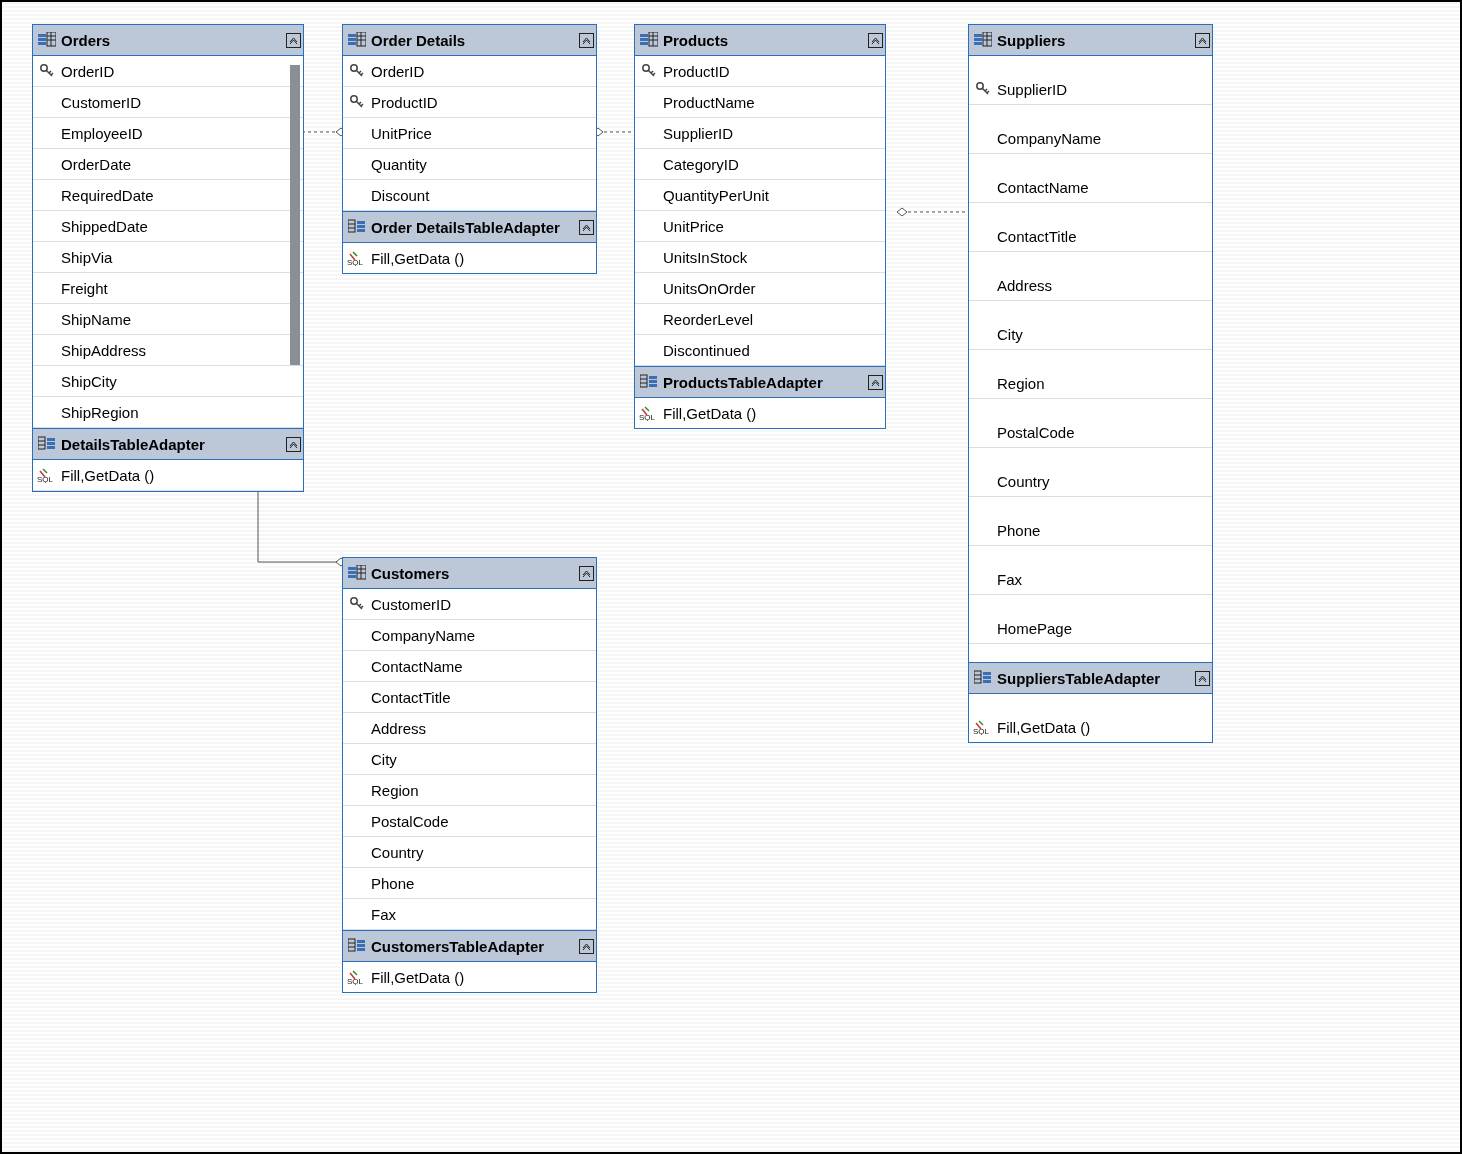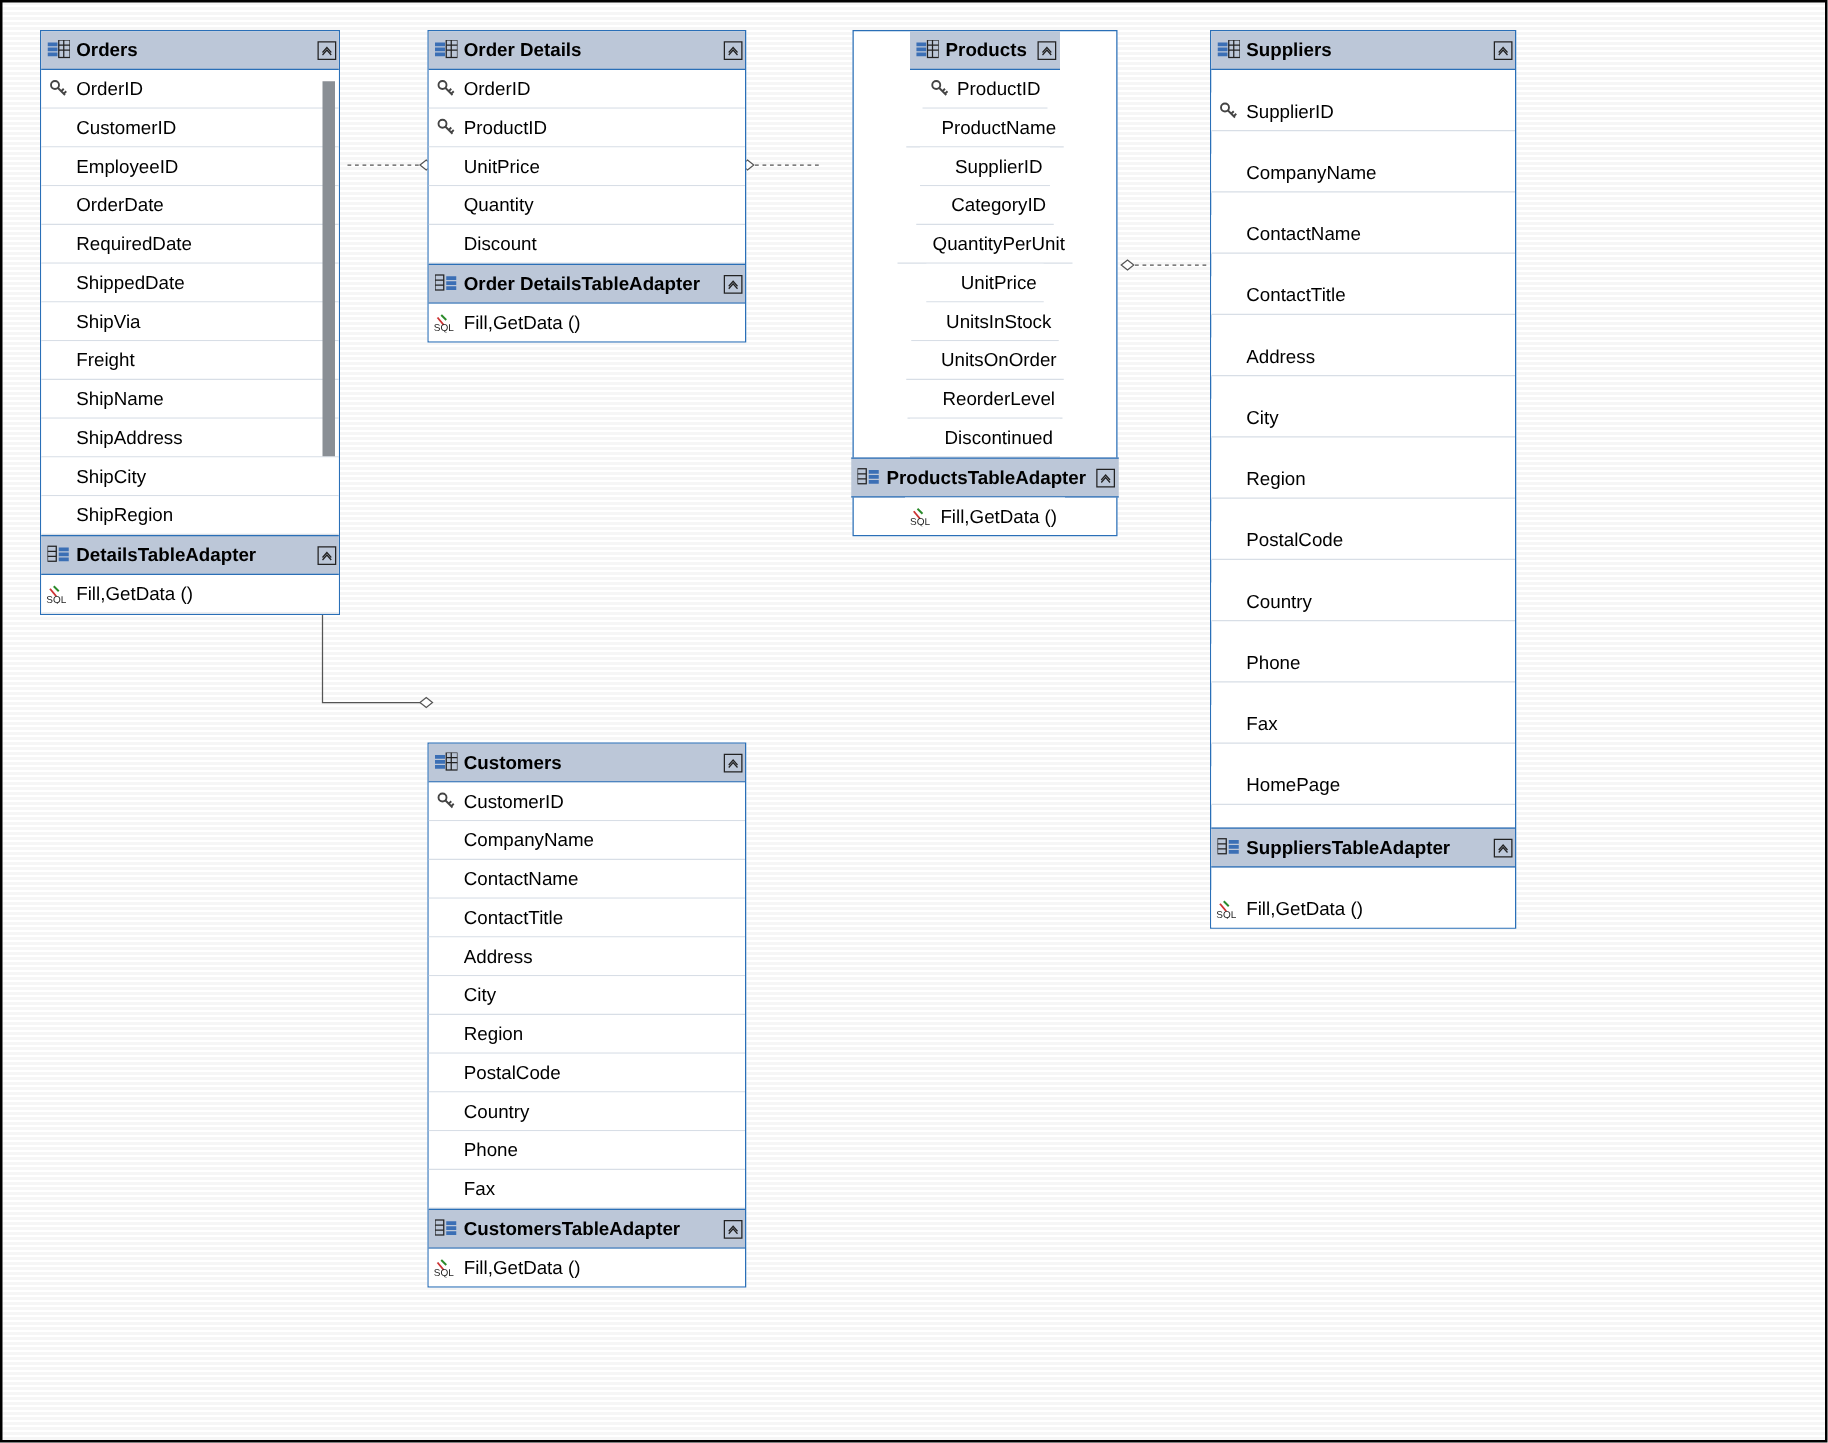--- a/index.html
+++ b/index.html
@@ -49,21 +49,21 @@
       <path d="M276 130 L339 130" fill="none" stroke="#555" stroke-dasharray="3 3"></path>
       <path d="M334 130 L339 126 L344 130 L339 134 Z" fill="#fff" stroke="#555"></path>
       <path d="M596 130 L653 130" fill="none" stroke="#555" stroke-dasharray="3 3"></path>
       <path d="M591 130 L596 126 L601 130 L596 134 Z" fill="#fff" stroke="#555"></path>
       <path d="M900 210 L965 210" fill="none" stroke="#555" stroke-dasharray="3 3"></path>
       <path d="M895 210 L900 206 L905 210 L900 214 Z" fill="#fff" stroke="#555"></path>
       <path d="M256 489 L256 560 L339 560" fill="none" stroke="#555"></path>
       <path d="M334 560 L339 556 L344 560 L339 564 Z" fill="#fff" stroke="#555"></path>
       <line x1="252" x2="260" y1="489" y2="489" stroke="#555"></line>
     </svg>
-<div class="tbl" style="left: 30px; top: 22px; width: 240px;">
+<div class="tbl" style="left: 30px; top: 22px; width: 272px;">
       <div class="row hdr">
         <span class="iconcell">
           <svg class="ico" width="18" height="16" viewBox="0 0 18 16">
             <rect x="0" y="2" width="8" height="3" fill="#3b6fb5"></rect>
             <rect x="0" y="6" width="8" height="3" fill="#3b6fb5"></rect>
             <rect x="0" y="10" width="8" height="3" fill="#3b6fb5"></rect>
             <rect x="9" y="0" width="9" height="14" fill="none" stroke="#222"></rect>
             <line x1="9" y1="4" x2="18" y2="4" stroke="#222"></line>
             <line x1="9" y1="8" x2="18" y2="8" stroke="#222"></line>
             <line x1="13" y1="0" x2="13" y2="14" stroke="#222"></line>
@@ -243,21 +243,21 @@
         <span class="iconcell">
           <svg class="ico" width="20" height="16" viewBox="0 0 20 16">
             <path d="M3 4 L8 10" stroke="#c33" stroke-width="1.5"></path>
             <path d="M6 2 L10 6" stroke="#2a8a2a" stroke-width="1.5"></path>
             <text x="0" y="15" font-size="8" font-family="Arial" fill="#222">SQL</text>
           </svg>
         </span>
         <span class="name">Fill,GetData ()</span>
       </div>
     </div>
-    <div class="tbl" style="left: 680px; top: 22px; width: 212px; align-items: center;">
+    <div class="tbl" style="left: 632px; top: 22px; width: 252px;">
       <div class="row hdr">
         <span class="iconcell">
           <svg class="ico" width="18" height="16" viewBox="0 0 18 16">
             <rect x="0" y="2" width="8" height="3" fill="#3b6fb5"></rect>
             <rect x="0" y="6" width="8" height="3" fill="#3b6fb5"></rect>
             <rect x="0" y="10" width="8" height="3" fill="#3b6fb5"></rect>
             <rect x="9" y="0" width="9" height="14" fill="none" stroke="#222"></rect>
             <line x1="9" y1="4" x2="18" y2="4" stroke="#222"></line>
             <line x1="9" y1="8" x2="18" y2="8" stroke="#222"></line>
             <line x1="13" y1="0" x2="13" y2="14" stroke="#222"></line>
@@ -451,21 +451,21 @@
         <span class="iconcell">
           <svg class="ico" width="20" height="16" viewBox="0 0 20 16">
             <path d="M3 4 L8 10" stroke="#c33" stroke-width="1.5"></path>
             <path d="M6 2 L10 6" stroke="#2a8a2a" stroke-width="1.5"></path>
             <text x="0" y="15" font-size="8" font-family="Arial" fill="#222">SQL</text>
           </svg>
         </span>
         <span class="name">Fill,GetData ()</span>
       </div>
     </div>
-    <div class="tbl" style="left: 340px; top: 555px; width: 255px; margin-top: 37px;">
+    <div class="tbl" style="left: 340px; top: 555px; width: 255px;">
       <div class="row hdr">
         <span class="iconcell">
           <svg class="ico" width="18" height="16" viewBox="0 0 18 16">
             <rect x="0" y="2" width="8" height="3" fill="#3b6fb5"></rect>
             <rect x="0" y="6" width="8" height="3" fill="#3b6fb5"></rect>
             <rect x="0" y="10" width="8" height="3" fill="#3b6fb5"></rect>
             <rect x="9" y="0" width="9" height="14" fill="none" stroke="#222"></rect>
             <line x1="9" y1="4" x2="18" y2="4" stroke="#222"></line>
             <line x1="9" y1="8" x2="18" y2="8" stroke="#222"></line>
             <line x1="13" y1="0" x2="13" y2="14" stroke="#222"></line>

